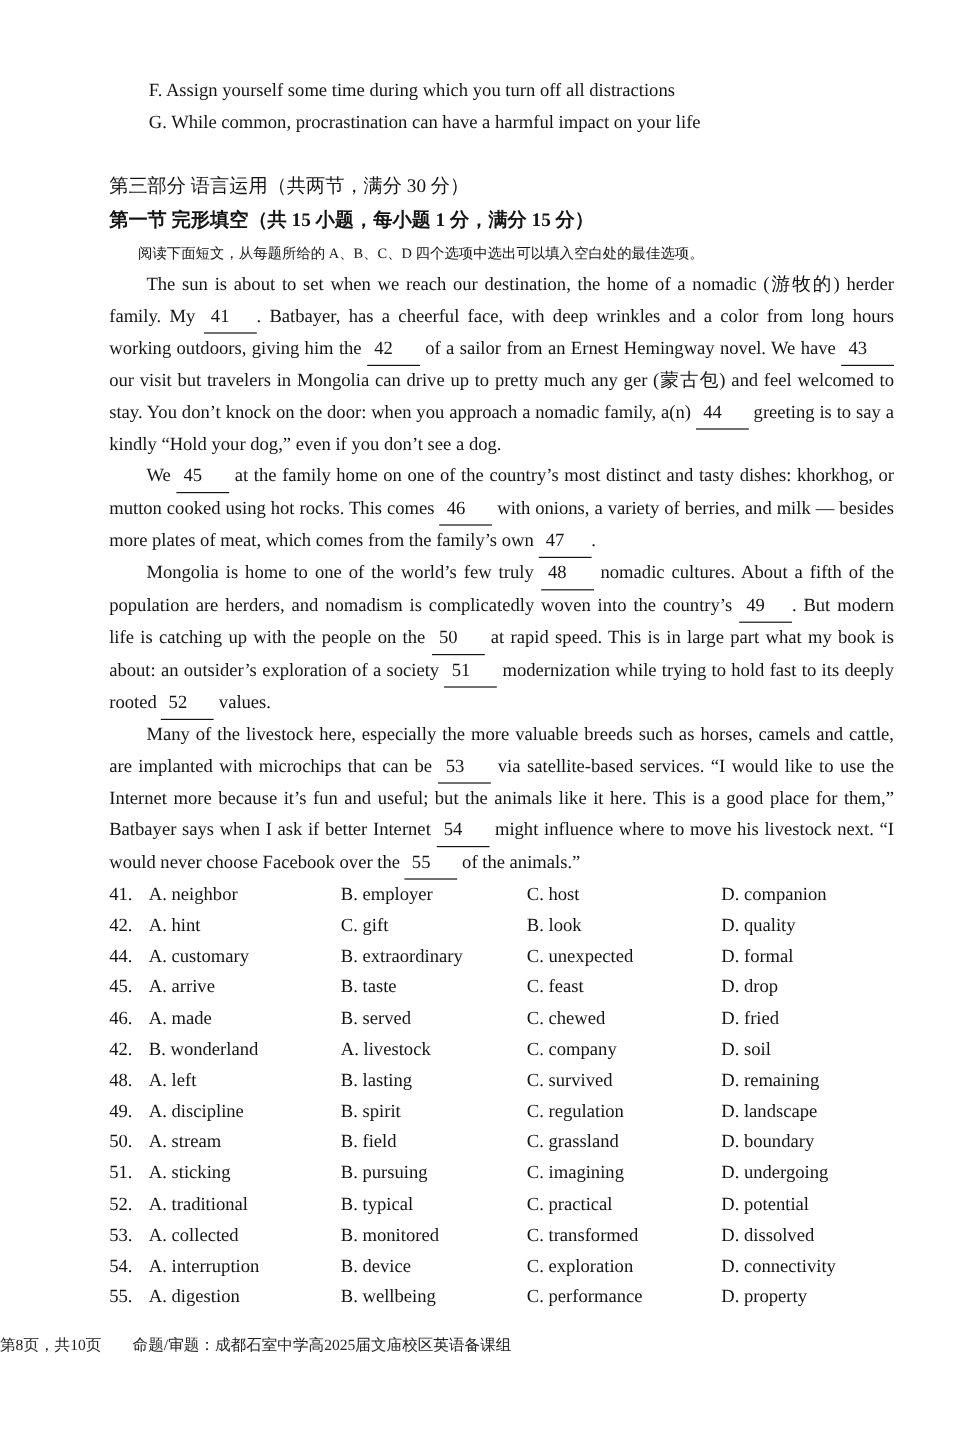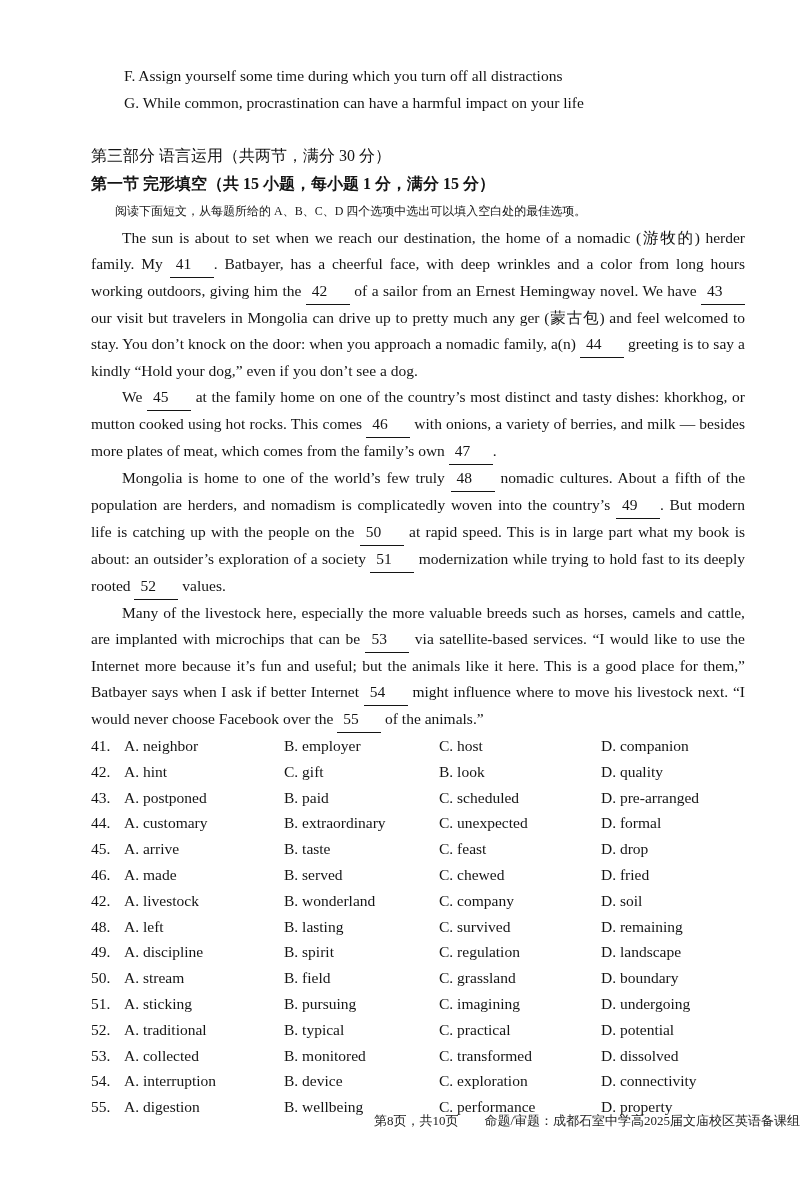--- a/index.html
+++ b/index.html
@@ -57,21 +57,21 @@
     grid-template-columns: 33px 160px 155px 162px 1fr;
     font-size: 15.5px;
     line-height: 25.8px;
   }
 
   .footer {
     position: absolute;
     top: 1112px;
     left: 0;
     width: 100%;
-    text-align: right;
+    text-align: left;
     font-size: 13px;
     line-height: 18px;
     color: #222;
   }
 </style>
 </head>
 <body>
 
 <div class="page">
   <div>
@@ -99,27 +99,20 @@
         <div>D. companion</div>
       </div>
       <div class="qrow">
         <div>42.</div>
         <div>A. hint</div>
         <div>C. gift</div>
         <div>B. look</div>
         <div>D. quality</div>
       </div>
       <div class="qrow">
-        <div>43.</div>
-        <div>A. postponed</div>
-        <div>B. paid</div>
-        <div>C. scheduled</div>
-        <div>D. pre-arranged</div>
-      </div>
-      <div class="qrow">
         <div>44.</div>
         <div>A. customary</div>
         <div>B. extraordinary</div>
         <div>C. unexpected</div>
         <div>D. formal</div>
       </div>
       <div class="qrow">
         <div>45.</div>
         <div>A. arrive</div>
         <div>B. taste</div>
@@ -128,22 +121,22 @@
       </div>
       <div class="qrow">
         <div>46.</div>
         <div>A. made</div>
         <div>B. served</div>
         <div>C. chewed</div>
         <div>D. fried</div>
       </div>
       <div class="qrow">
         <div>42.</div>
+        <div>B. wonderland</div>
         <div>A. livestock</div>
-        <div>B. wonderland</div>
         <div>C. company</div>
         <div>D. soil</div>
       </div>
       <div class="qrow">
         <div>48.</div>
         <div>A. left</div>
         <div>B. lasting</div>
         <div>C. survived</div>
         <div>D. remaining</div>
       </div>

